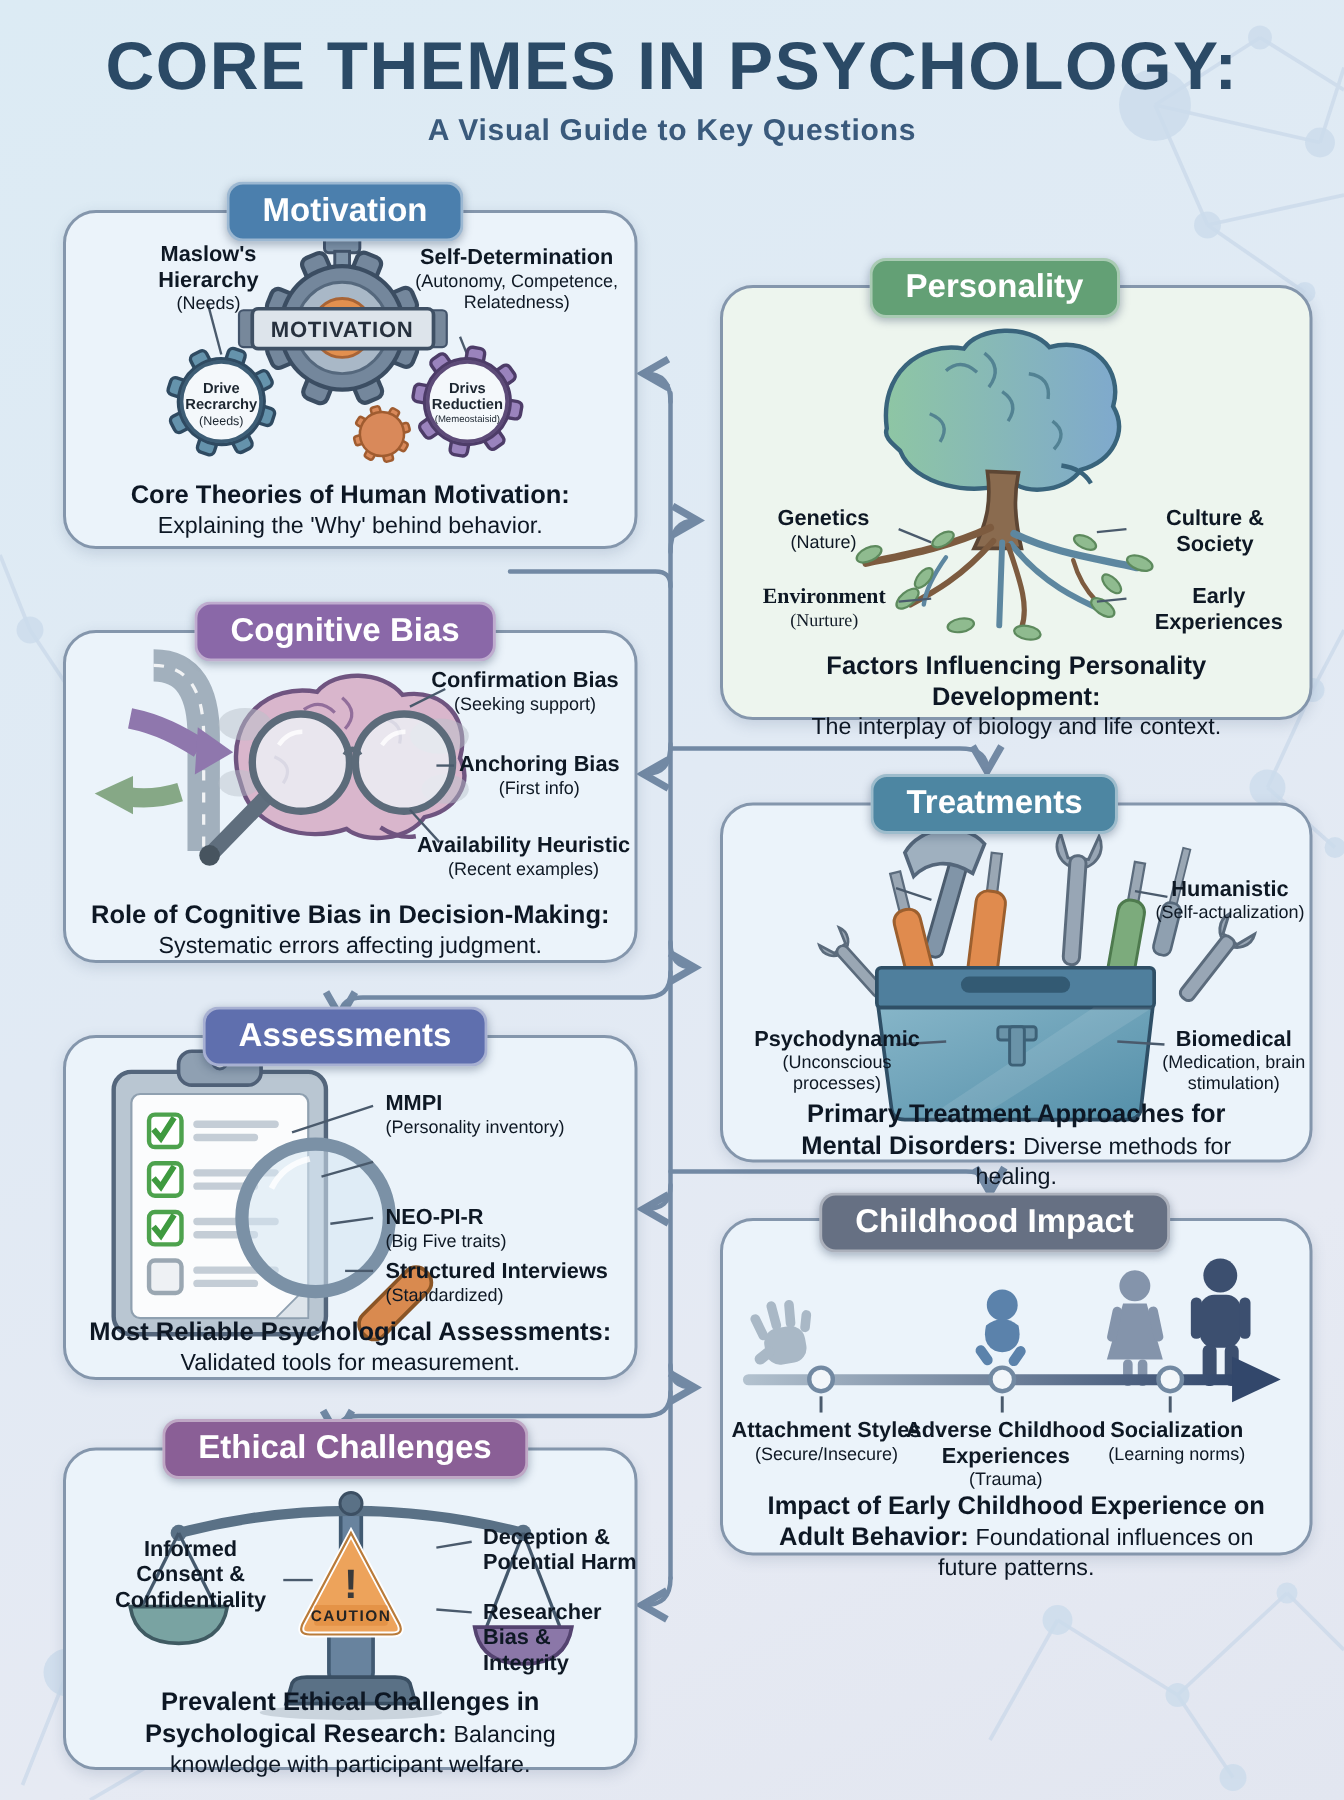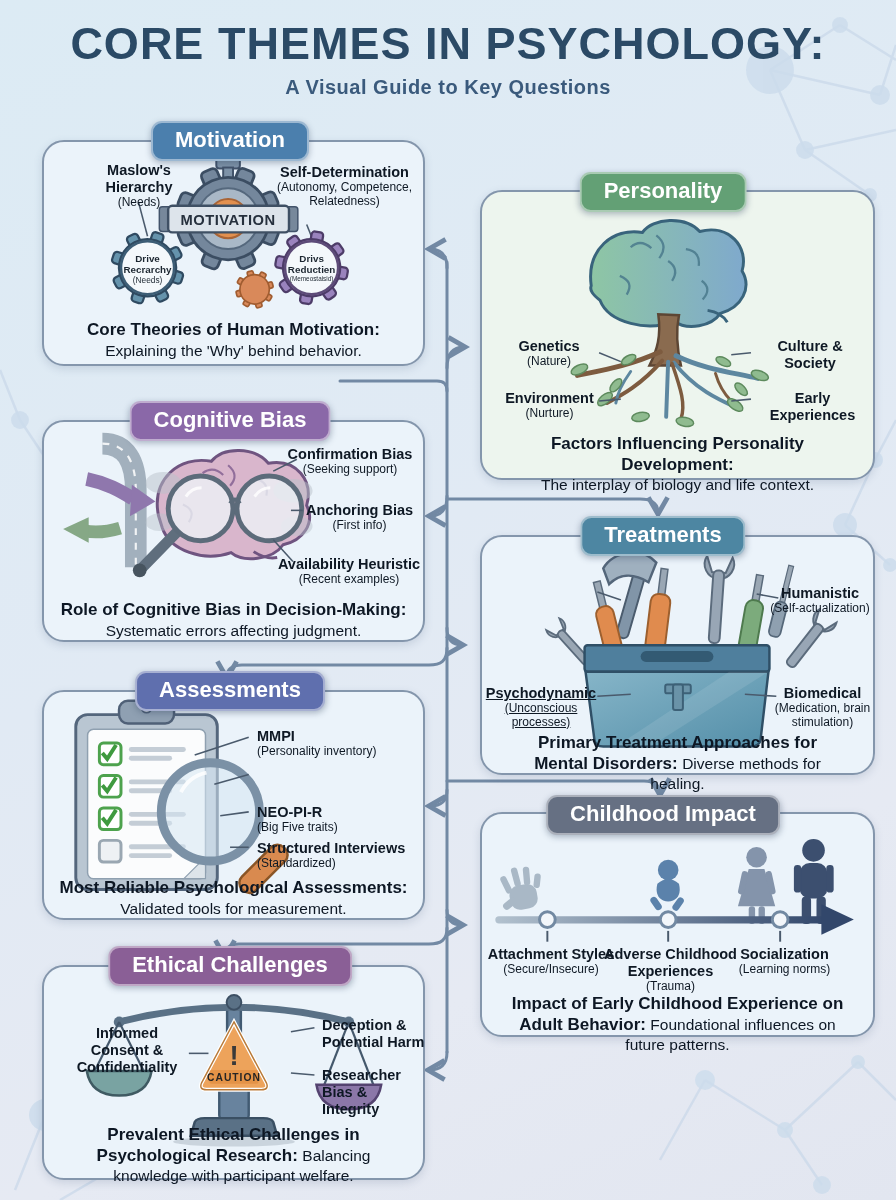--- a/index.html
+++ b/index.html
@@ -209,21 +209,21 @@
       <line x1="252" y1="212" x2="272" y2="210" stroke="#4a5a6c" stroke-width="1.6"></line>
     </svg>
     <div class="lbl" style="left:12px;top:146px;width:110px;">
       <div class="lbl-t">Genetics</div>
       <div class="lbl-s">(Nature)</div>
     </div>
     <div class="lbl" style="left:278px;top:146px;width:100px;">
       <div class="lbl-t">Culture &amp; Society</div>
       <div class="lbl-s"></div>
     </div>
-    <div class="lbl" style="left:5px;top:198px;width:125px;">
+    <div class="lbl" style="left:5px;top:198px;width:125px;font-family:Liberation Serif, serif;">
       <div class="lbl-t">Environment</div>
       <div class="lbl-s">(Nurture)</div>
     </div>
     <div class="lbl" style="left:278px;top:198px;width:105px;">
       <div class="lbl-t">Early Experiences</div>
       <div class="lbl-s"></div>
     </div>
     <div class="caption stacked" style="top:242px;">
       <span class="b">Factors Influencing Personality Development:</span>
       <span class="r">The interplay of biology and life context.</span>
@@ -343,21 +343,21 @@
       </g>
       <line x1="116" y1="56" x2="140" y2="64" stroke="#4a5a6c" stroke-width="1.6"></line>
       <line x1="300" y1="62" x2="278" y2="58" stroke="#4a5a6c" stroke-width="1.6"></line>
       <line x1="116" y1="162" x2="150" y2="160" stroke="#4a5a6c" stroke-width="1.6"></line>
       <line x1="298" y1="162" x2="266" y2="160" stroke="#4a5a6c" stroke-width="1.6"></line>
     </svg>
     <div class="lbl" style="left:282px;top:48px;width:112px;">
       <div class="lbl-t">Humanistic</div>
       <div class="lbl-s">(Self-actualization)</div>
     </div>
-    <div class="lbl" style="left:0px;top:148px;width:118px;text-decoration:underline;">
+    <div class="lbl" style="left:17px;top:148px;width:118px;">
       <div class="lbl-t">Psychodynamic</div>
       <div class="lbl-s">(Unconscious processes)</div>
     </div>
     <div class="lbl" style="left:288px;top:148px;width:105px;">
       <div class="lbl-t">Biomedical</div>
       <div class="lbl-s">(Medication, brain stimulation)</div>
     </div>
     <div class="caption" style="top:196px;left:30px;right:30px;">
       <span class="b">Primary Treatment Approaches for Mental Disorders:</span>
       <span class="r">Diverse methods for healing.</span>

